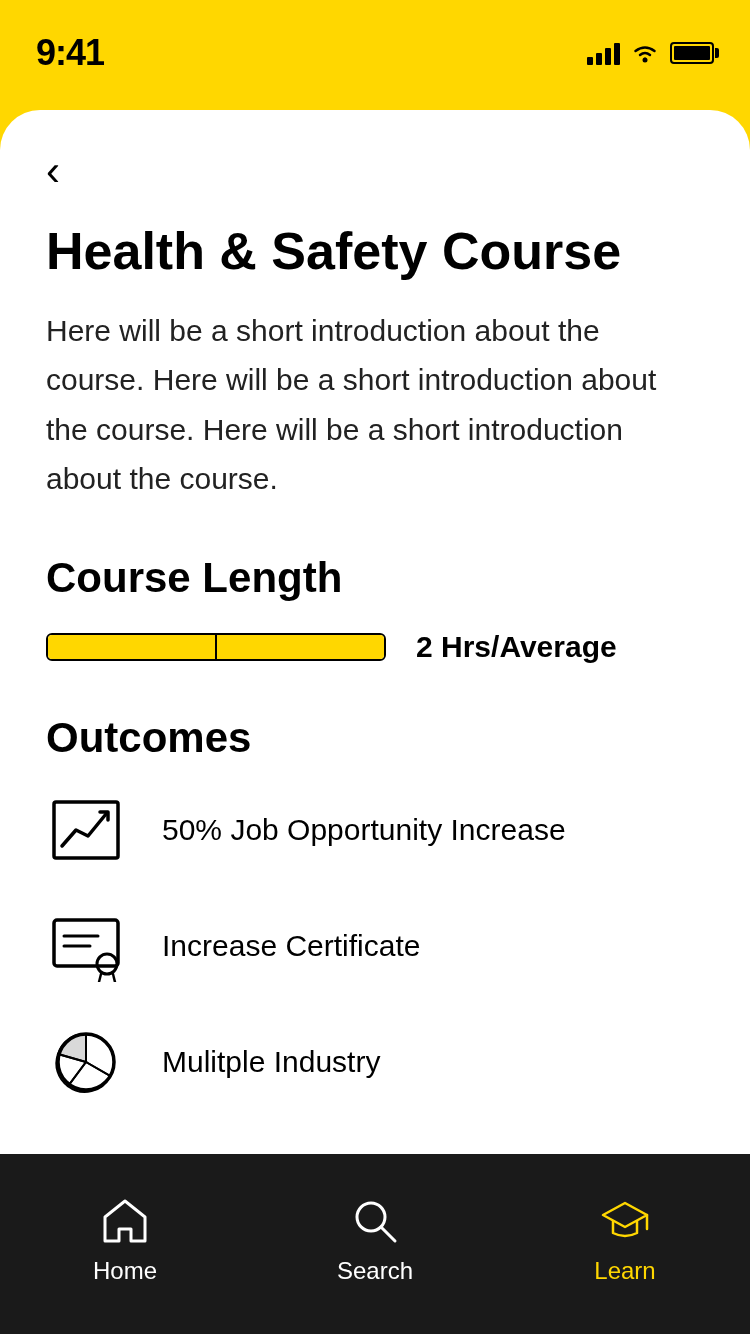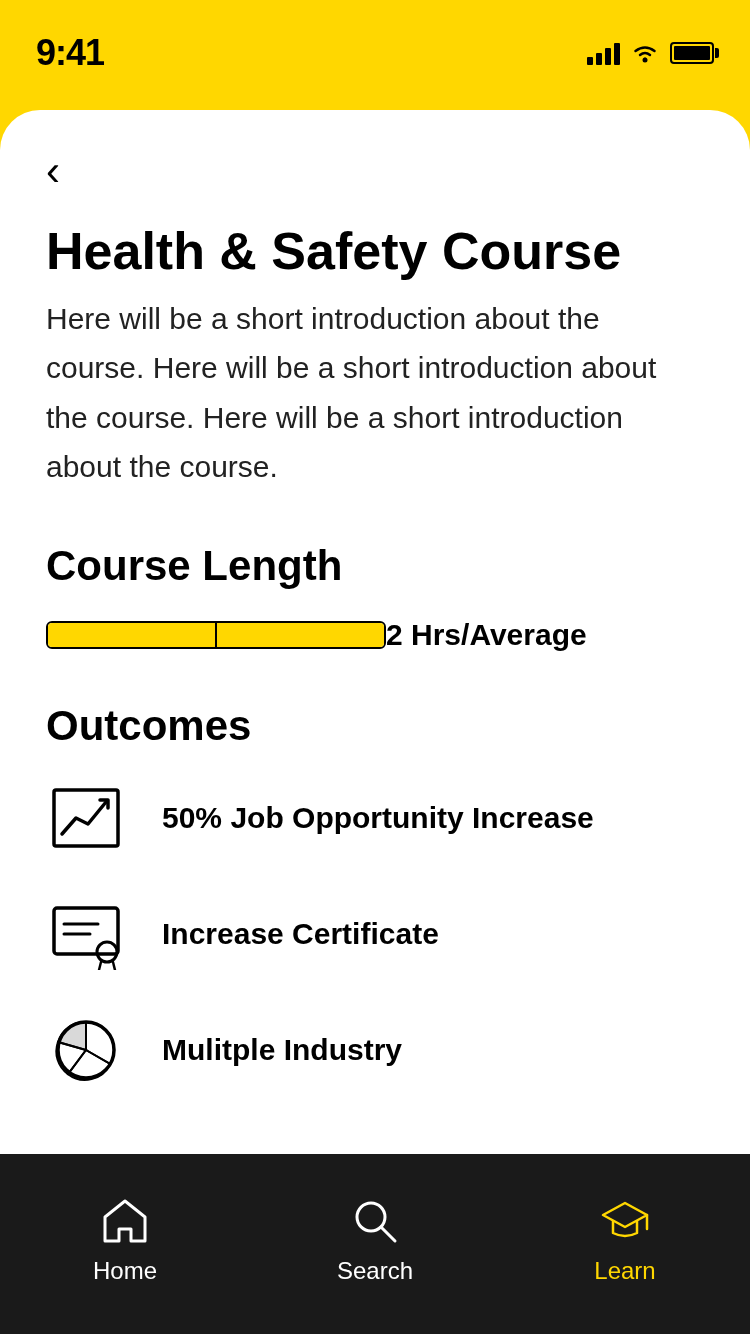--- a/index.html
+++ b/index.html
@@ -107,21 +107,21 @@
       display: inline-block;
       margin-bottom: 30px;
       font-weight: 300;
     }
 
     .course-title {
       font-size: 52px;
       font-weight: 800;
       color: #000;
       line-height: 1.15;
-      margin-bottom: 12px;
+      margin-bottom: 24px;
     }
 
     .course-intro {
       font-size: 30px;
       color: #222;
       line-height: 1.65;
       margin-bottom: 50px;
     }
 
     .section-title {
@@ -129,20 +129,21 @@
       font-weight: 800;
       color: #000;
       margin-bottom: 28px;
       margin-top: 30px;
     }
 
     
     .progress-container {
       display: flex;
       align-items: center;
+      gap: 30px;
       margin-bottom: 50px;
     }
 
     .progress-bar {
       display: flex;
       gap: 0;
       width: 340px;
       height: 28px;
       border-radius: 6px;
       overflow: hidden;
@@ -186,21 +187,21 @@
       justify-content: center;
     }
 
     .outcome-icon svg {
       width: 72px;
       height: 72px;
     }
 
     .outcome-text {
       font-size: 30px;
-      font-weight: 700;
+      font-weight: 400;
       color: #000;
       text-align: right;
     }
 
     
     .bottom-nav {
       position: absolute;
       bottom: 0;
       left: 0;
       right: 0;

